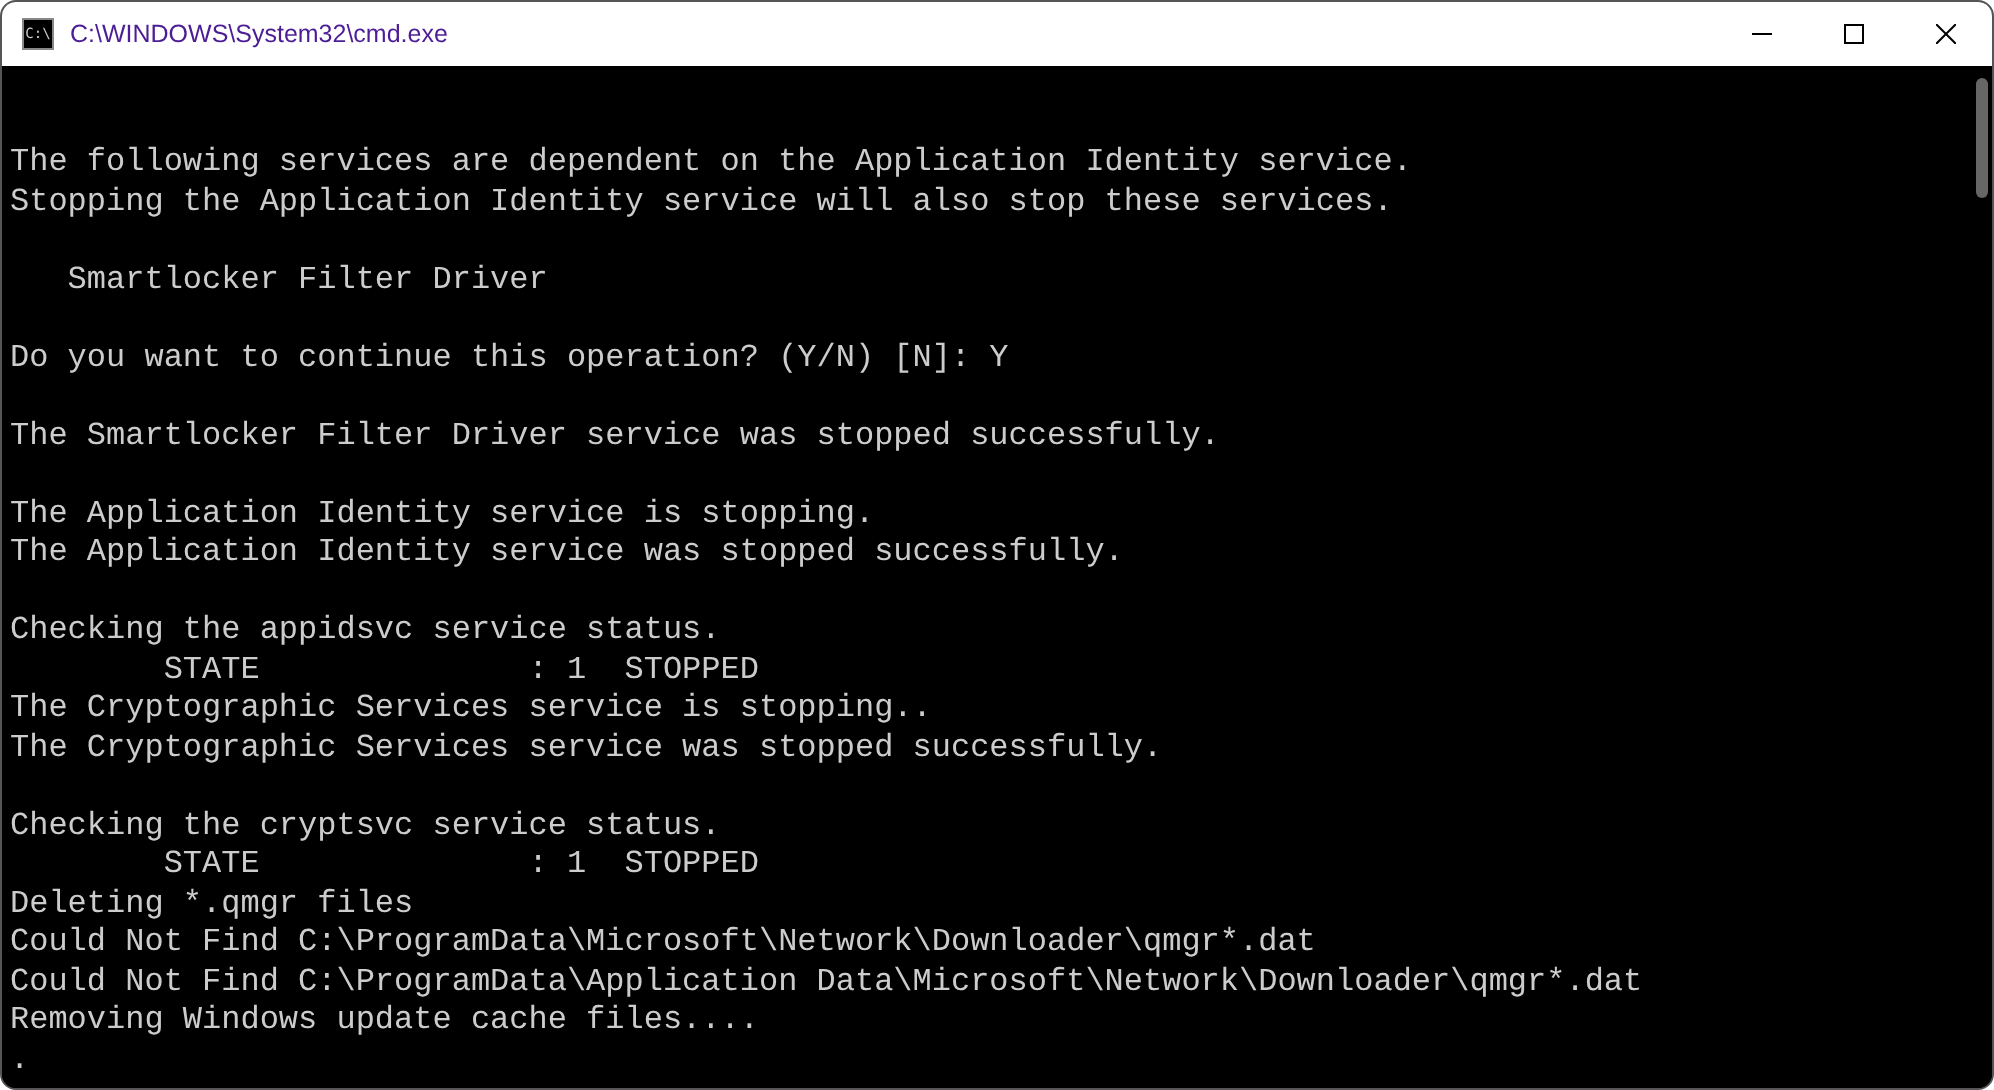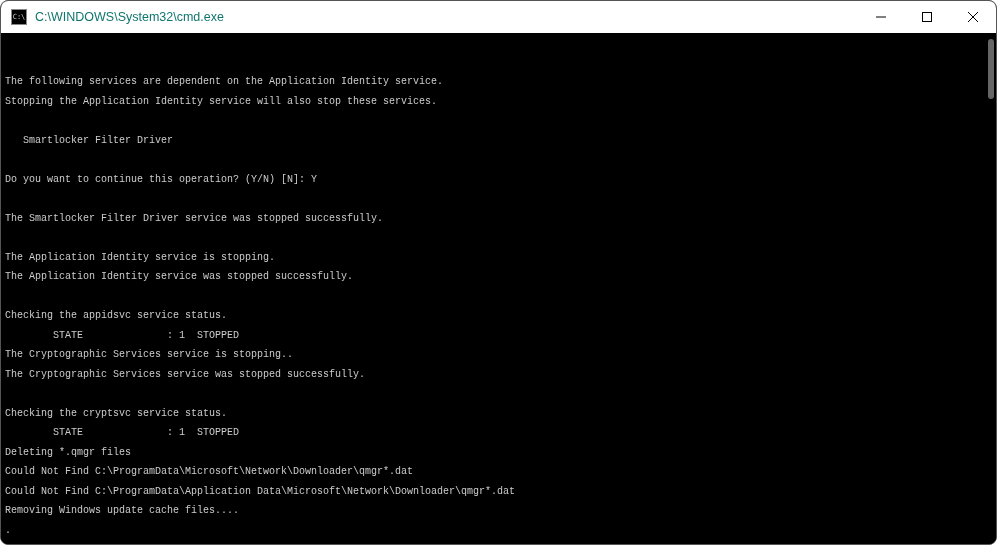--- a/index.html
+++ b/index.html
@@ -40,42 +40,42 @@
       justify-content: center;
     }
     .app-icon-inner {
       font-size: 7px;
       color: #ccc;
       font-family: monospace;
       line-height: 1;
     }
     .title-text {
       font-size: 12.5px;
-      color: #0f766e;
+      color: #4c1d95;
       flex: 1;
     }
     .win-controls {
       display: flex;
       height: 100%;
     }
     .win-btn {
       width: 46px;
       height: 100%;
       display: flex;
       align-items: center;
       justify-content: center;
       cursor: pointer;
     }
     .win-btn svg { width: 10px; height: 10px; }
     .console {
       flex: 1;
       background: #000;
       color: #ccc;
       font-family: Consolas, "Courier New", monospace;
-      font-size: 10px;
+      font-size: 16px;
       line-height: 19.5px;
       padding: 0 4px 4px 4px;
       white-space: pre;
       overflow: hidden;
       position: relative;
     }
     .scrollbar {
       position: absolute;
       right: 2px;
       top: 6px;

